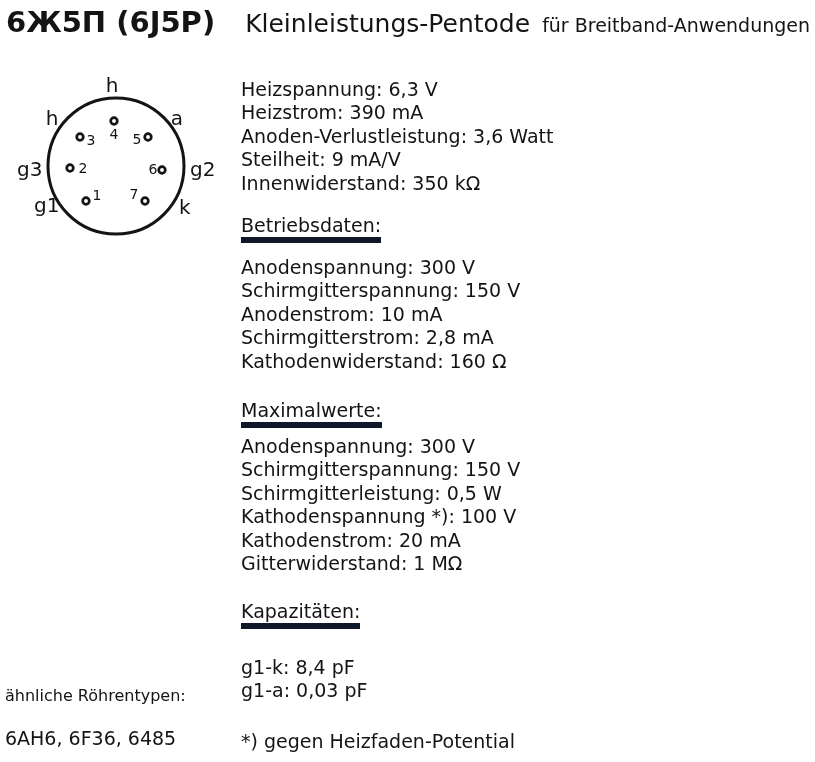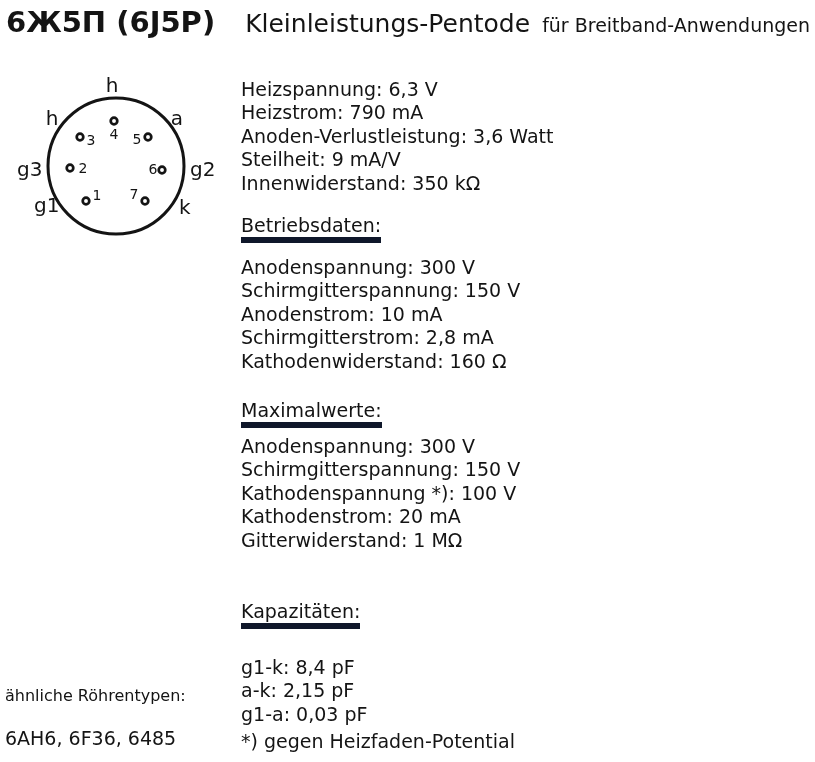--- a/index.html
+++ b/index.html
@@ -125,21 +125,21 @@
   <text class="outer-label" x="52" y="65" text-anchor="middle">h</text>
   <text class="outer-label" x="177" y="65" text-anchor="middle">a</text>
   <text class="outer-label" x="17" y="116" text-anchor="start">g3</text>
   <text class="outer-label" x="190" y="116" text-anchor="start">g2</text>
   <text class="outer-label" x="34" y="152" text-anchor="start">g1</text>
   <text class="outer-label" x="179" y="154" text-anchor="start">k</text>
 </svg>
 
 <div class="abs col-right spec-list" style="top:78px">
   <p>Heizspannung: 6,3 V</p>
-  <p>Heizstrom: 790 mA</p>
+  <p>Heizstrom: 390 mA</p>
   <p>Anoden-Verlustleistung: 3,6 Watt</p>
   <p>Steilheit: 9 mA/V</p>
   <p>Innenwiderstand: 350 kΩ</p>
 </div>
 
 <div class="abs col-right" style="top:214px">
   <span class="section-heading">Betriebsdaten:</span>
 </div>
 <div class="abs col-right spec-list" style="top:256px">
   <p>Anodenspannung: 300 V</p>
@@ -148,30 +148,30 @@
   <p>Schirmgitterstrom: 2,8 mA</p>
   <p>Kathodenwiderstand: 160 Ω</p>
 </div>
 
 <div class="abs col-right" style="top:399px">
   <span class="section-heading">Maximalwerte:</span>
 </div>
 <div class="abs col-right spec-list" style="top:435px">
   <p>Anodenspannung: 300 V</p>
   <p>Schirmgitterspannung: 150 V</p>
+  <p>Schirmgitterleistung: 0,5 W</p>
   <p>Kathodenspannung *): 100 V</p>
   <p>Kathodenstrom: 20 mA</p>
   <p>Gitterwiderstand: 1 MΩ</p>
 </div>
 
 <div class="abs col-right" style="top:600px">
   <span class="section-heading">Kapazitäten:</span>
 </div>
 <div class="abs col-right spec-list" style="top:656px">
   <p>g1-k: 8,4 pF</p>
-  <p>a-k: 2,15 pF</p>
   <p>g1-a: 0,03 pF</p>
 </div>
 
 <div class="abs col-right footnote" style="top:730px">*) gegen Heizfaden-Potential</div>
 
 <div class="similar-label">ähnliche Röhrentypen:</div>
 <div class="similar-value">6AH6, 6F36, 6485</div>
 
 </body></html>

